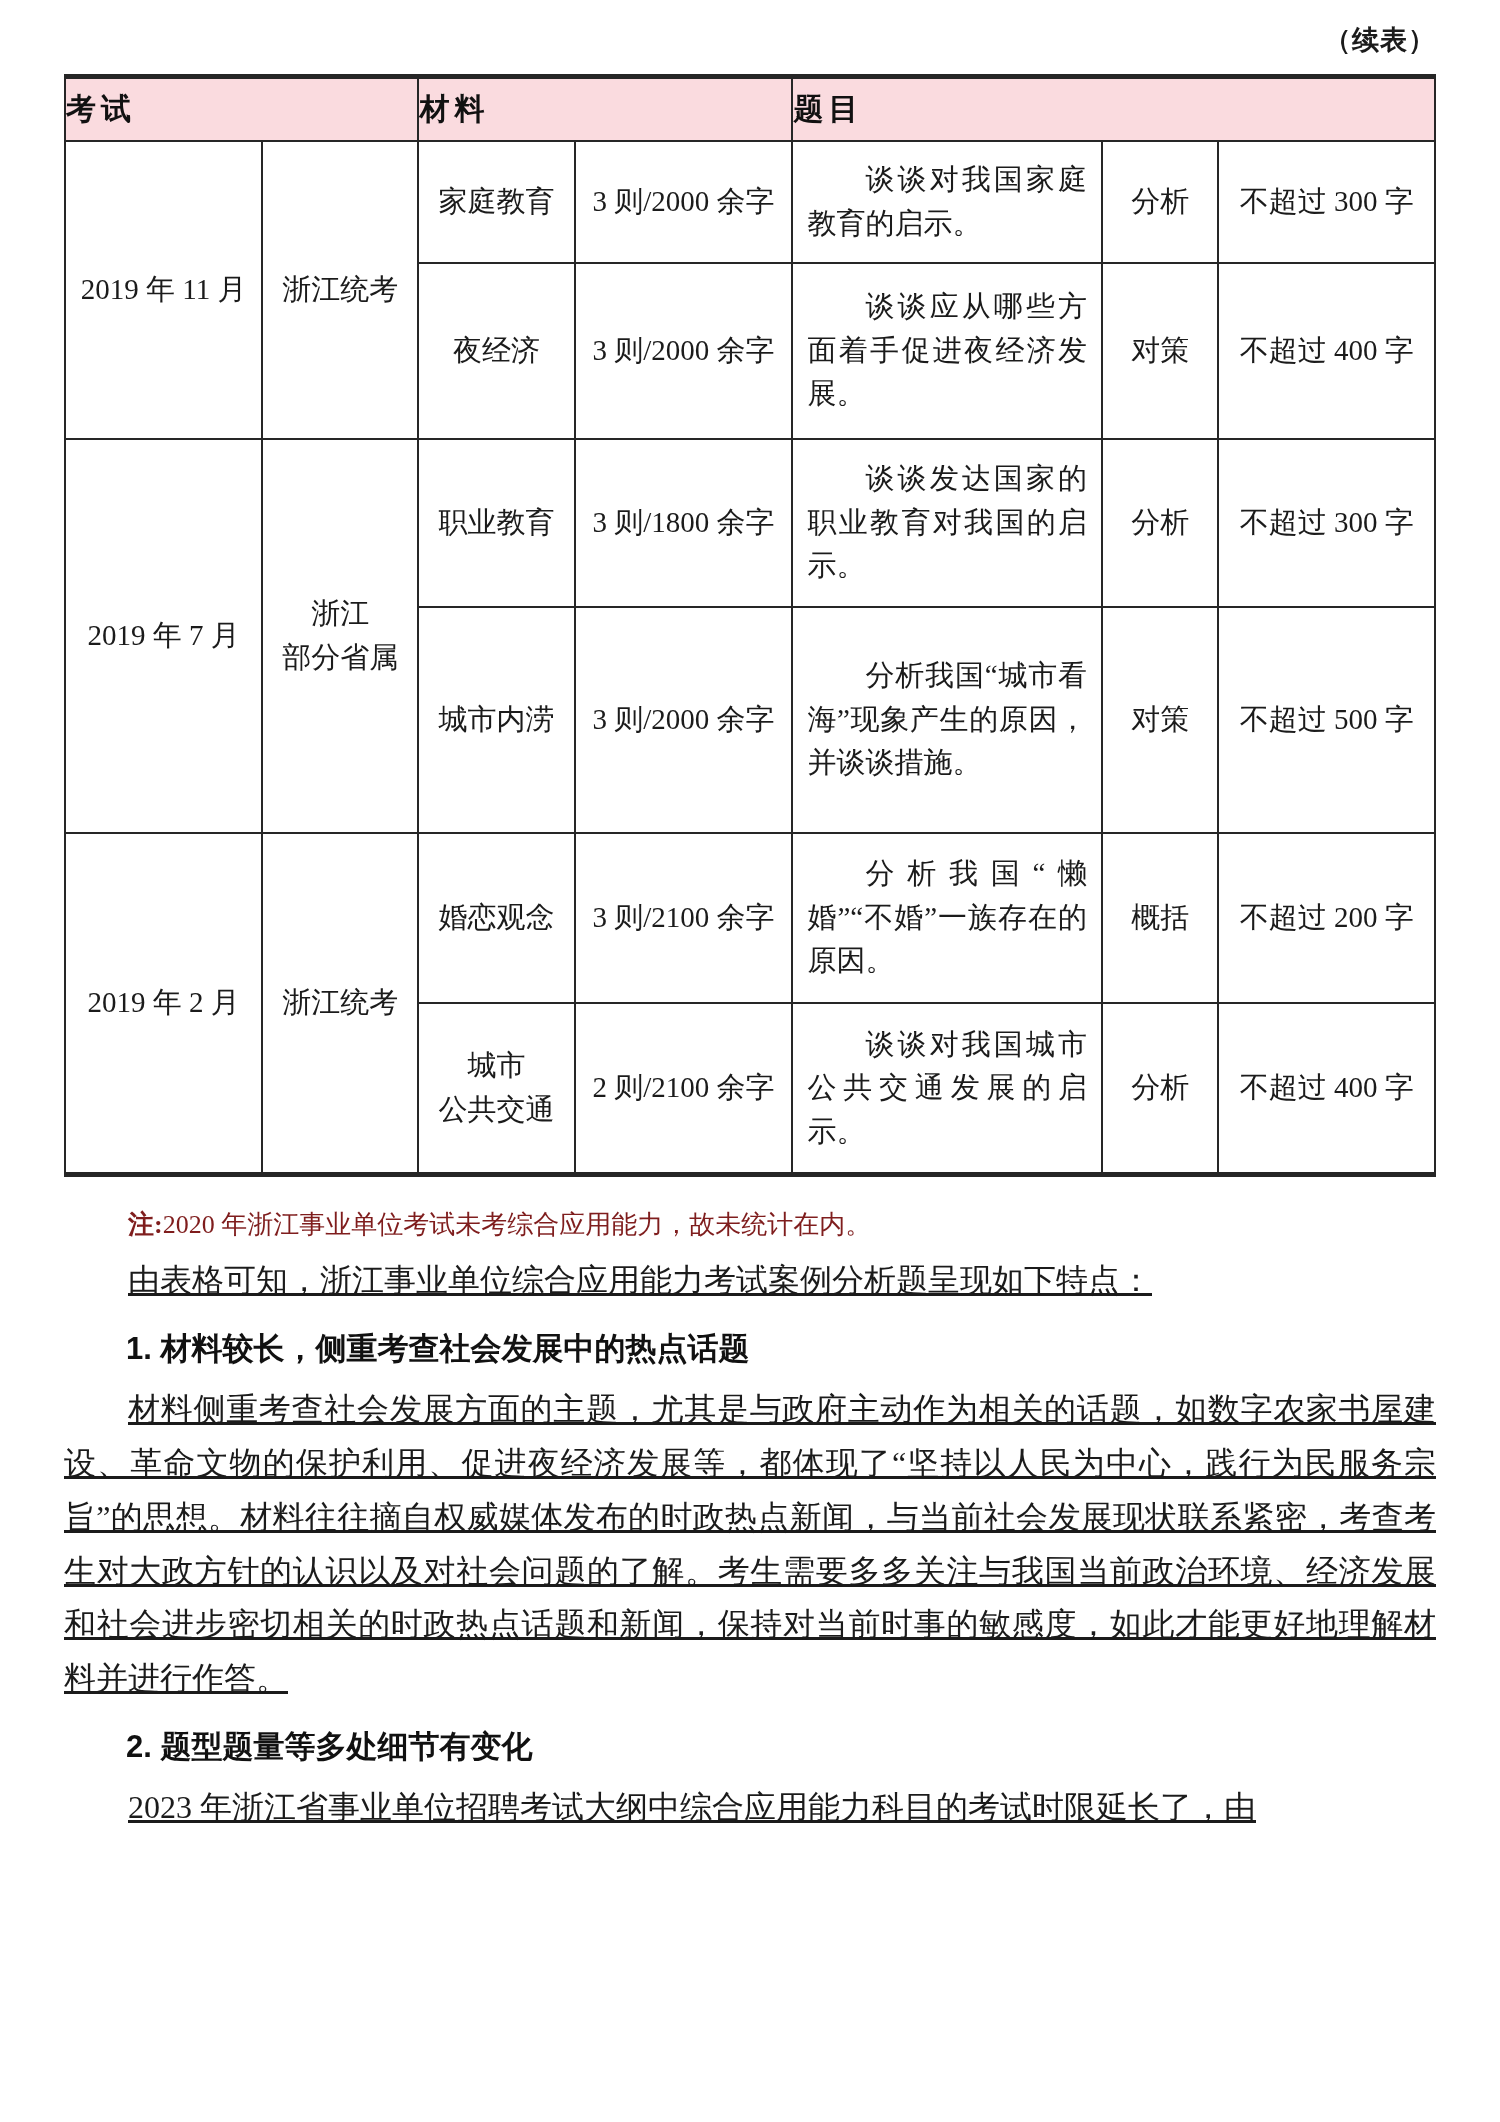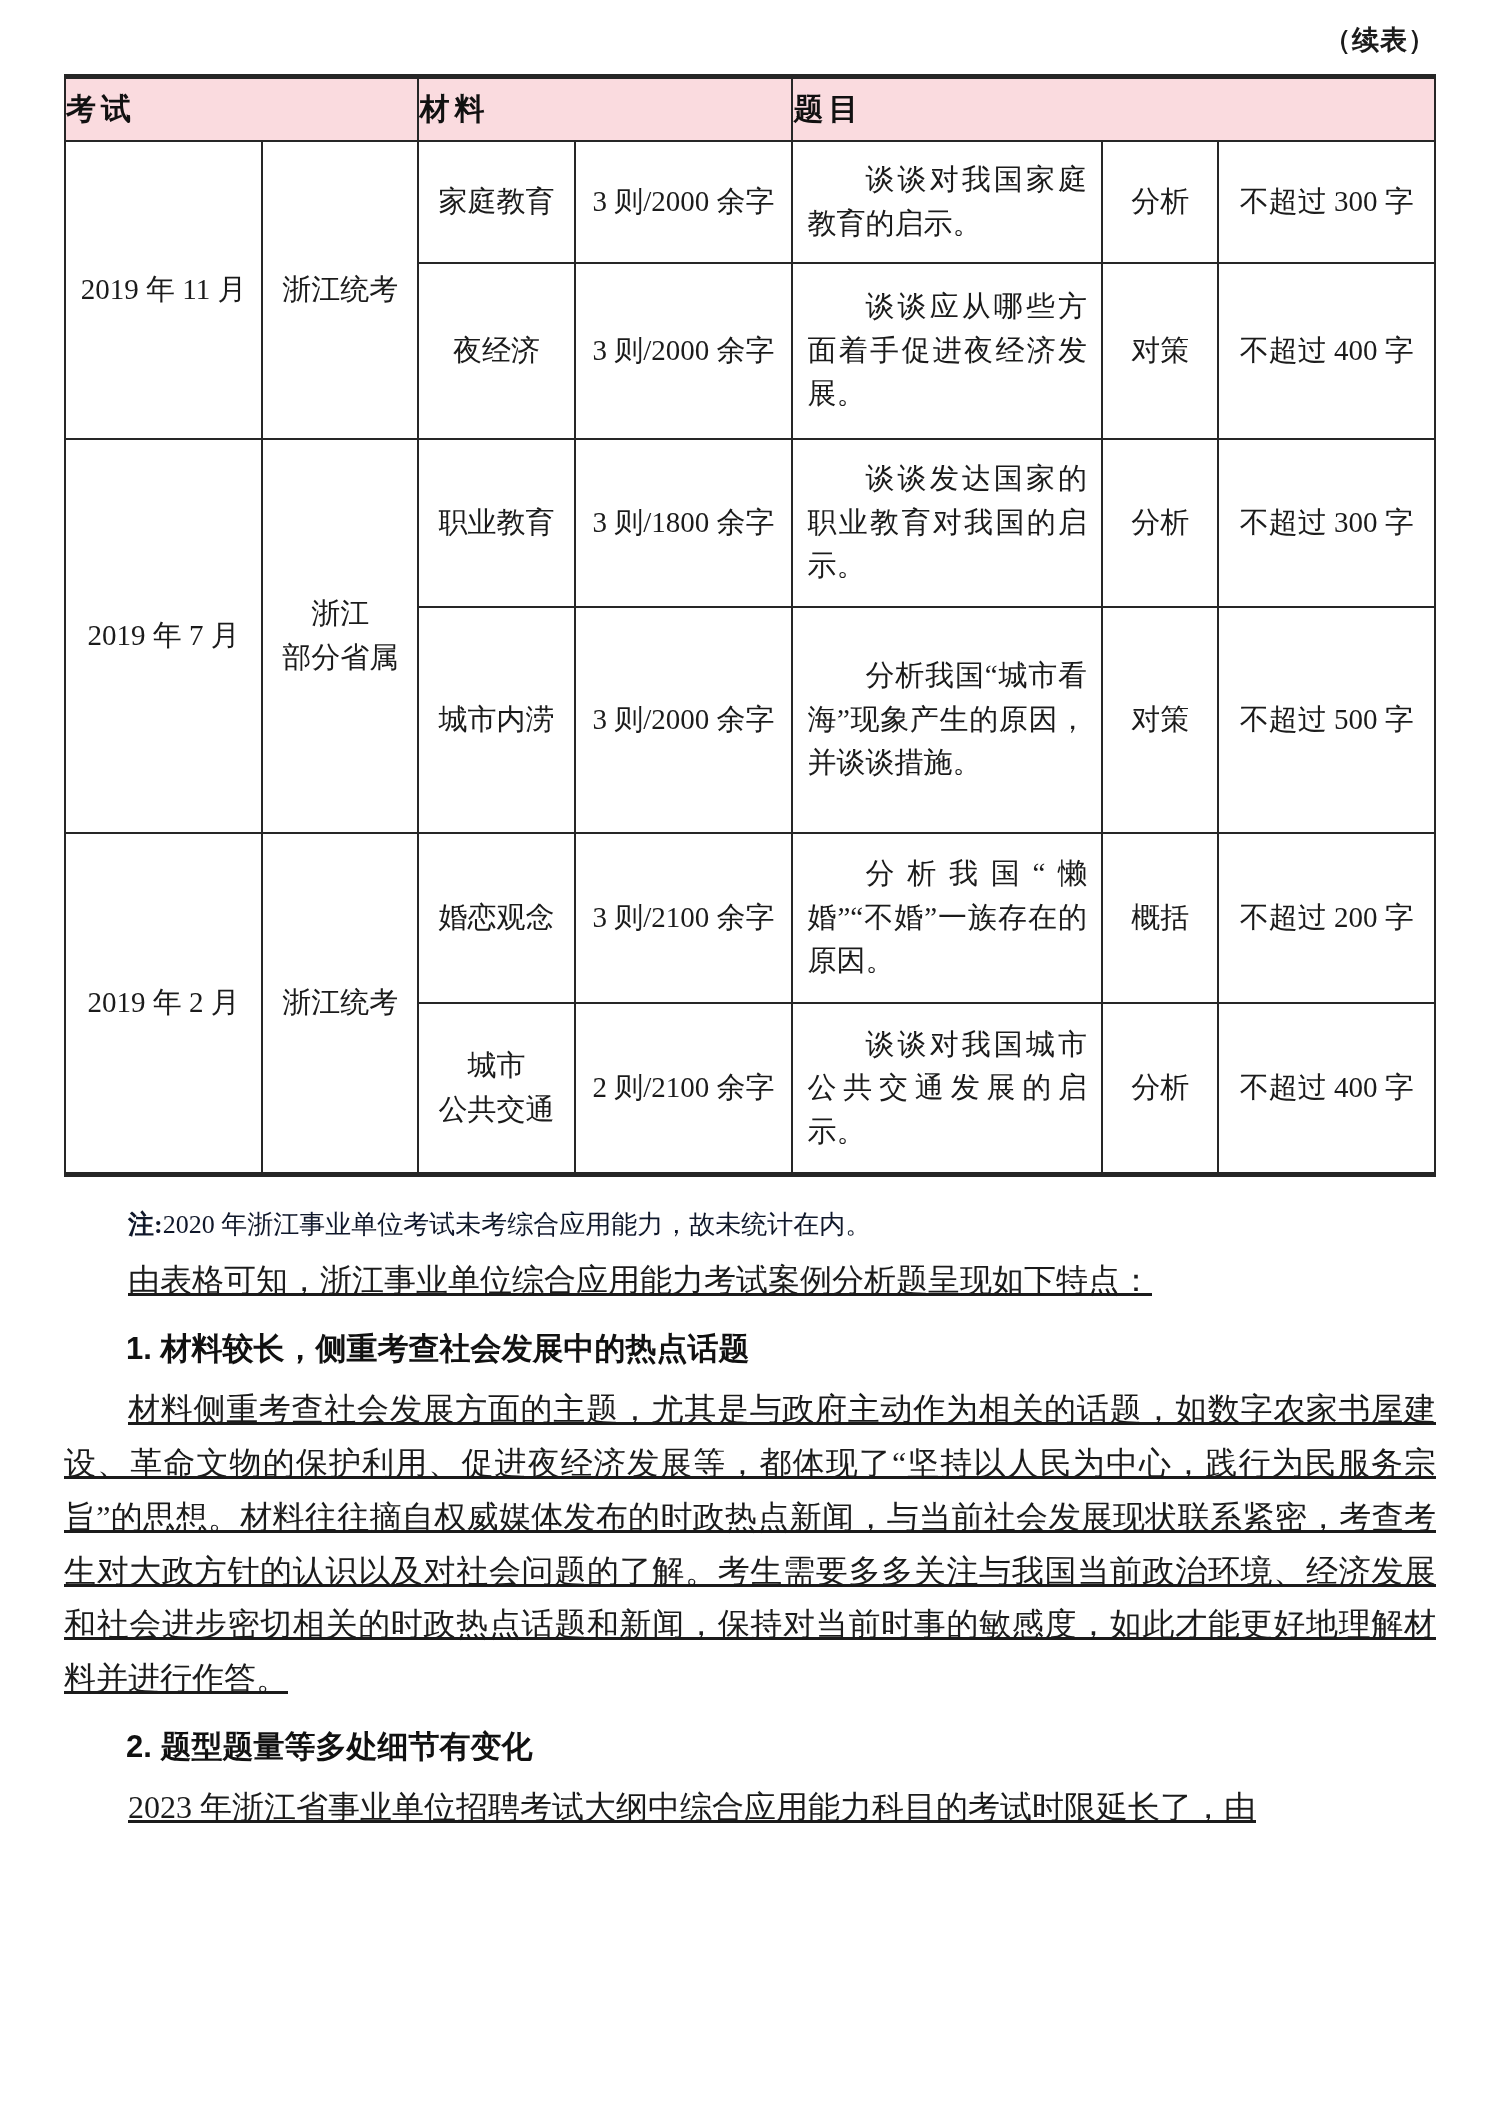--- a/index.html
+++ b/index.html
@@ -62,21 +62,21 @@
   tr.rh-3 { height: 168px; }
   tr.rh-4 { height: 226px; }
   tr.rh-5 { height: 170px; }
   tr.rh-6 { height: 172px; margin-left: 29px; }
 
   .note {
     margin-top: 28px;
     font-size: 26px;
     line-height: 1.5;
     padding-left: 64px;
-    color: #0f172a;
+    color: #7f1d1d;
   }
   .note-label { font-weight: bold; }
 
   .body-text { margin-top: 10px; }
   p.para {
     font-size: 32px;
     line-height: 1.68;
     text-align: justify;
     text-indent: 2em;
     margin: 8px 0;

